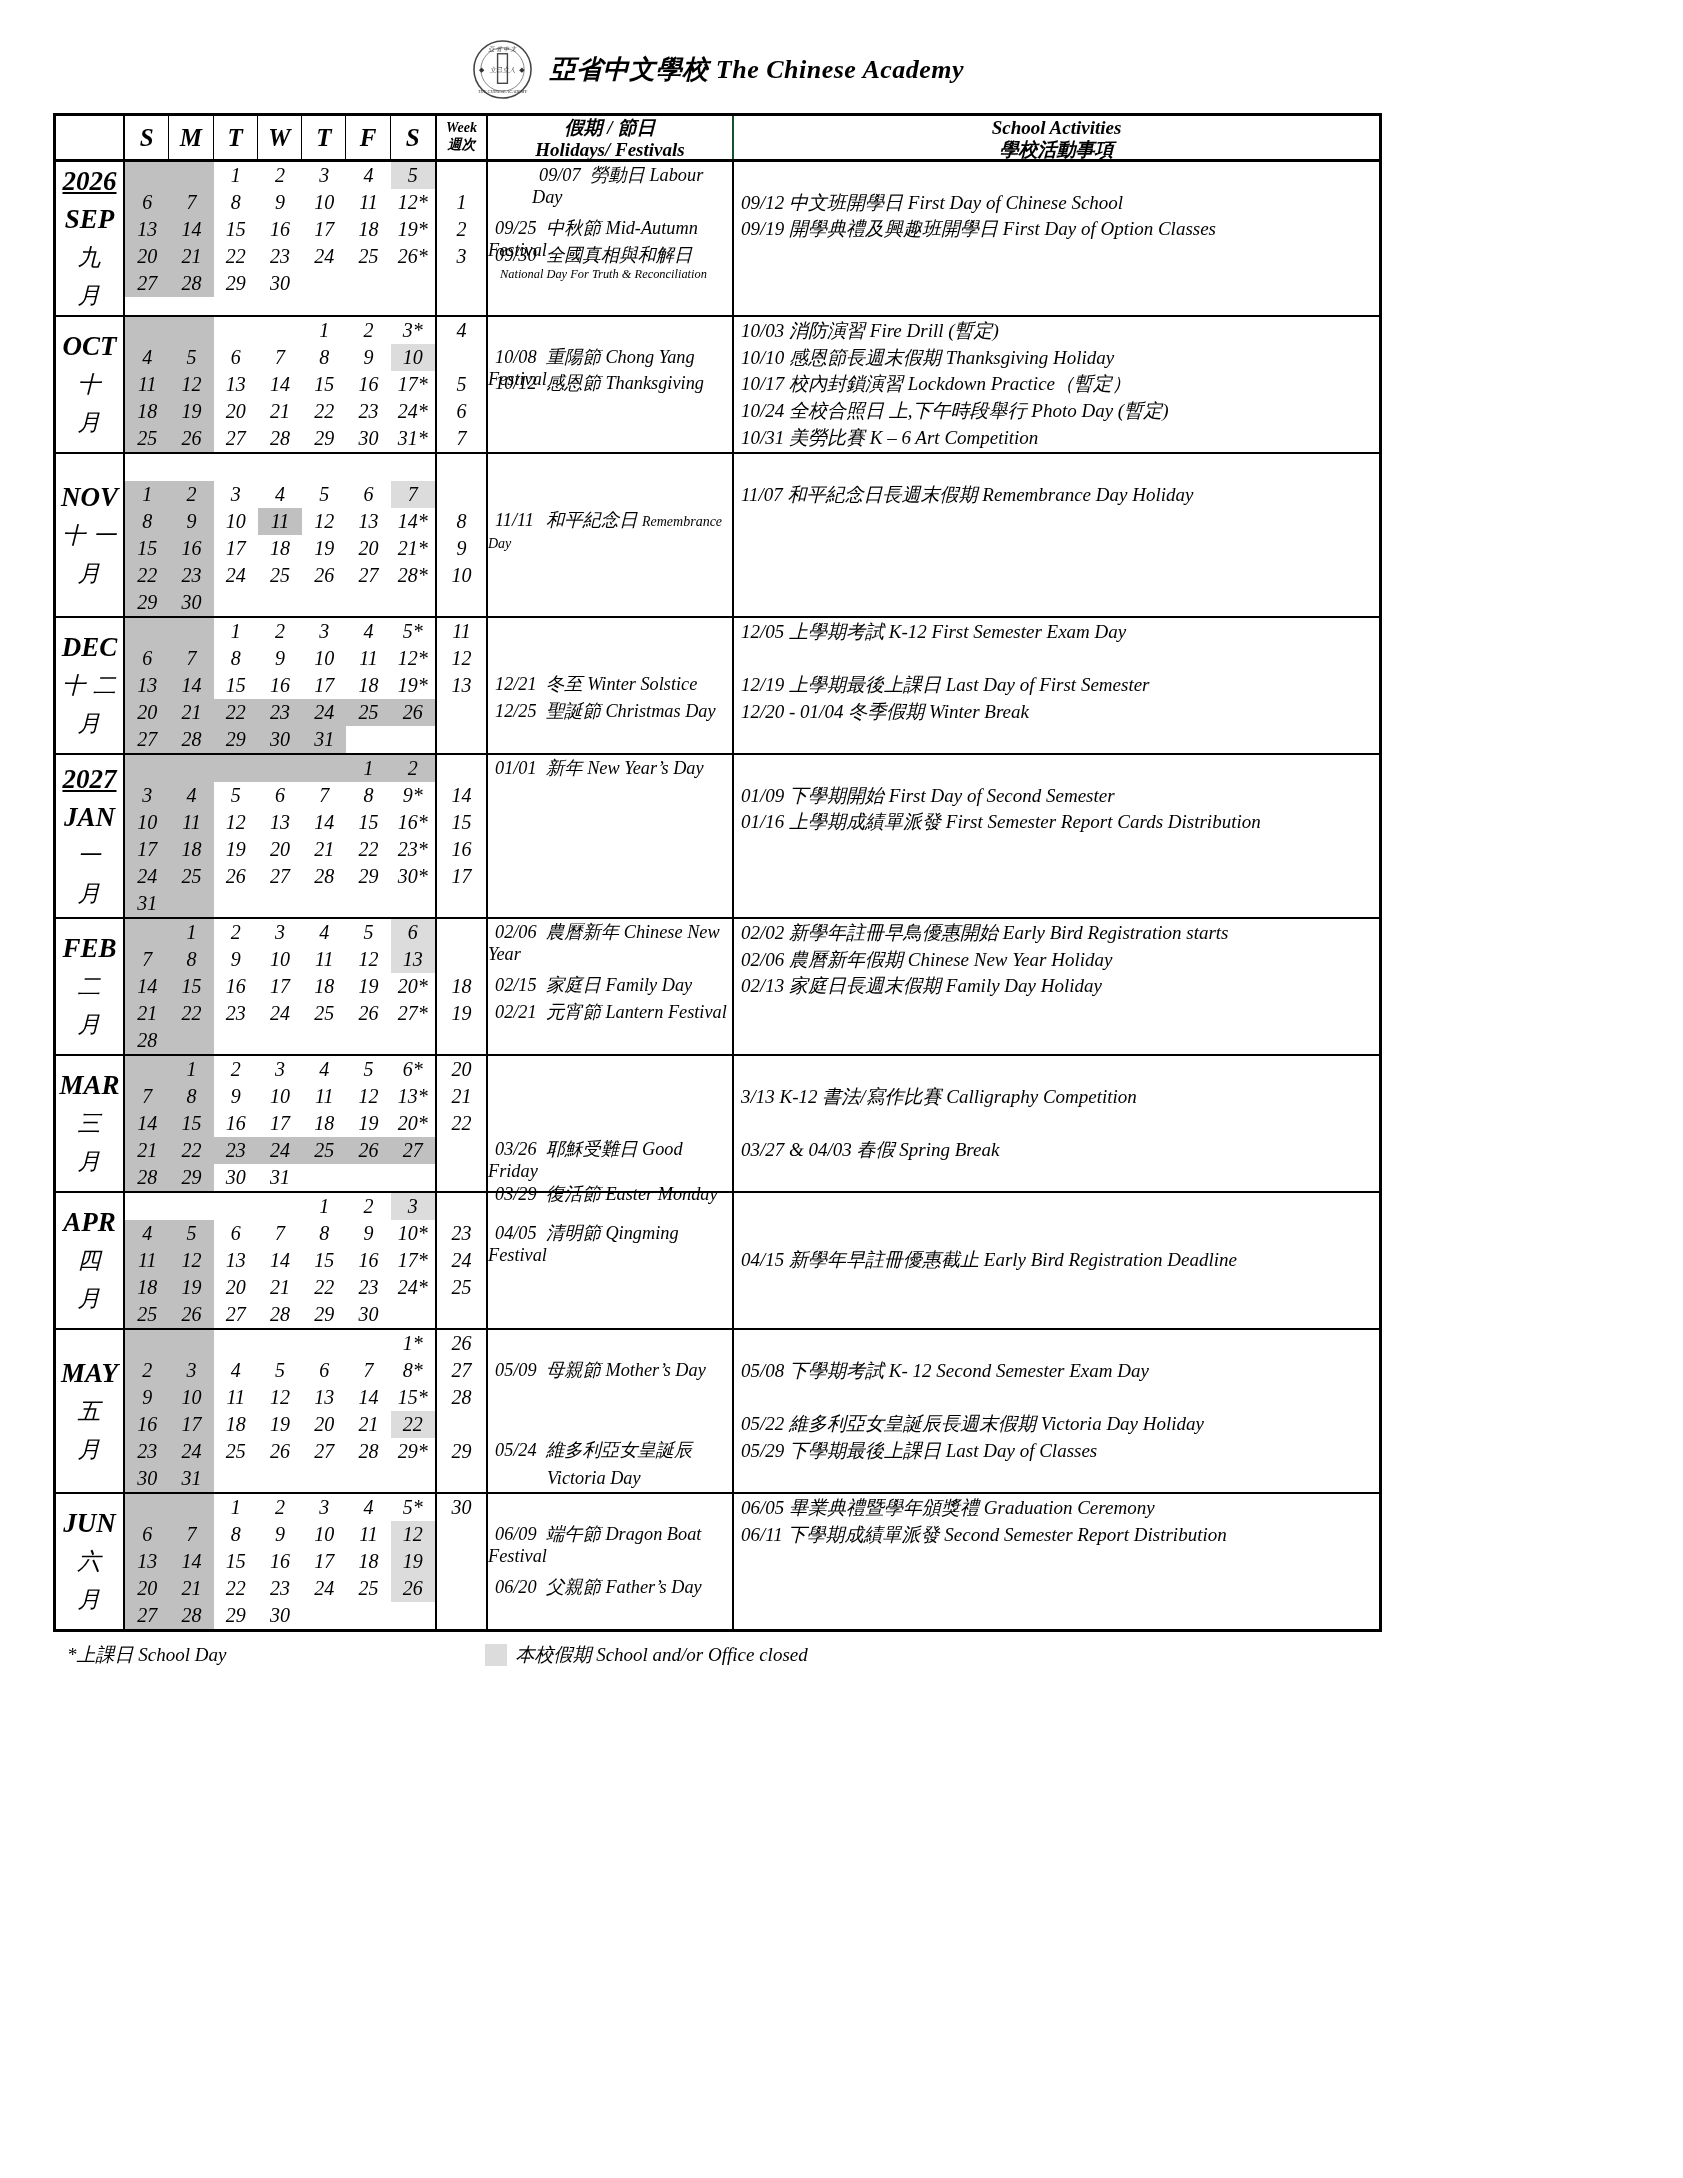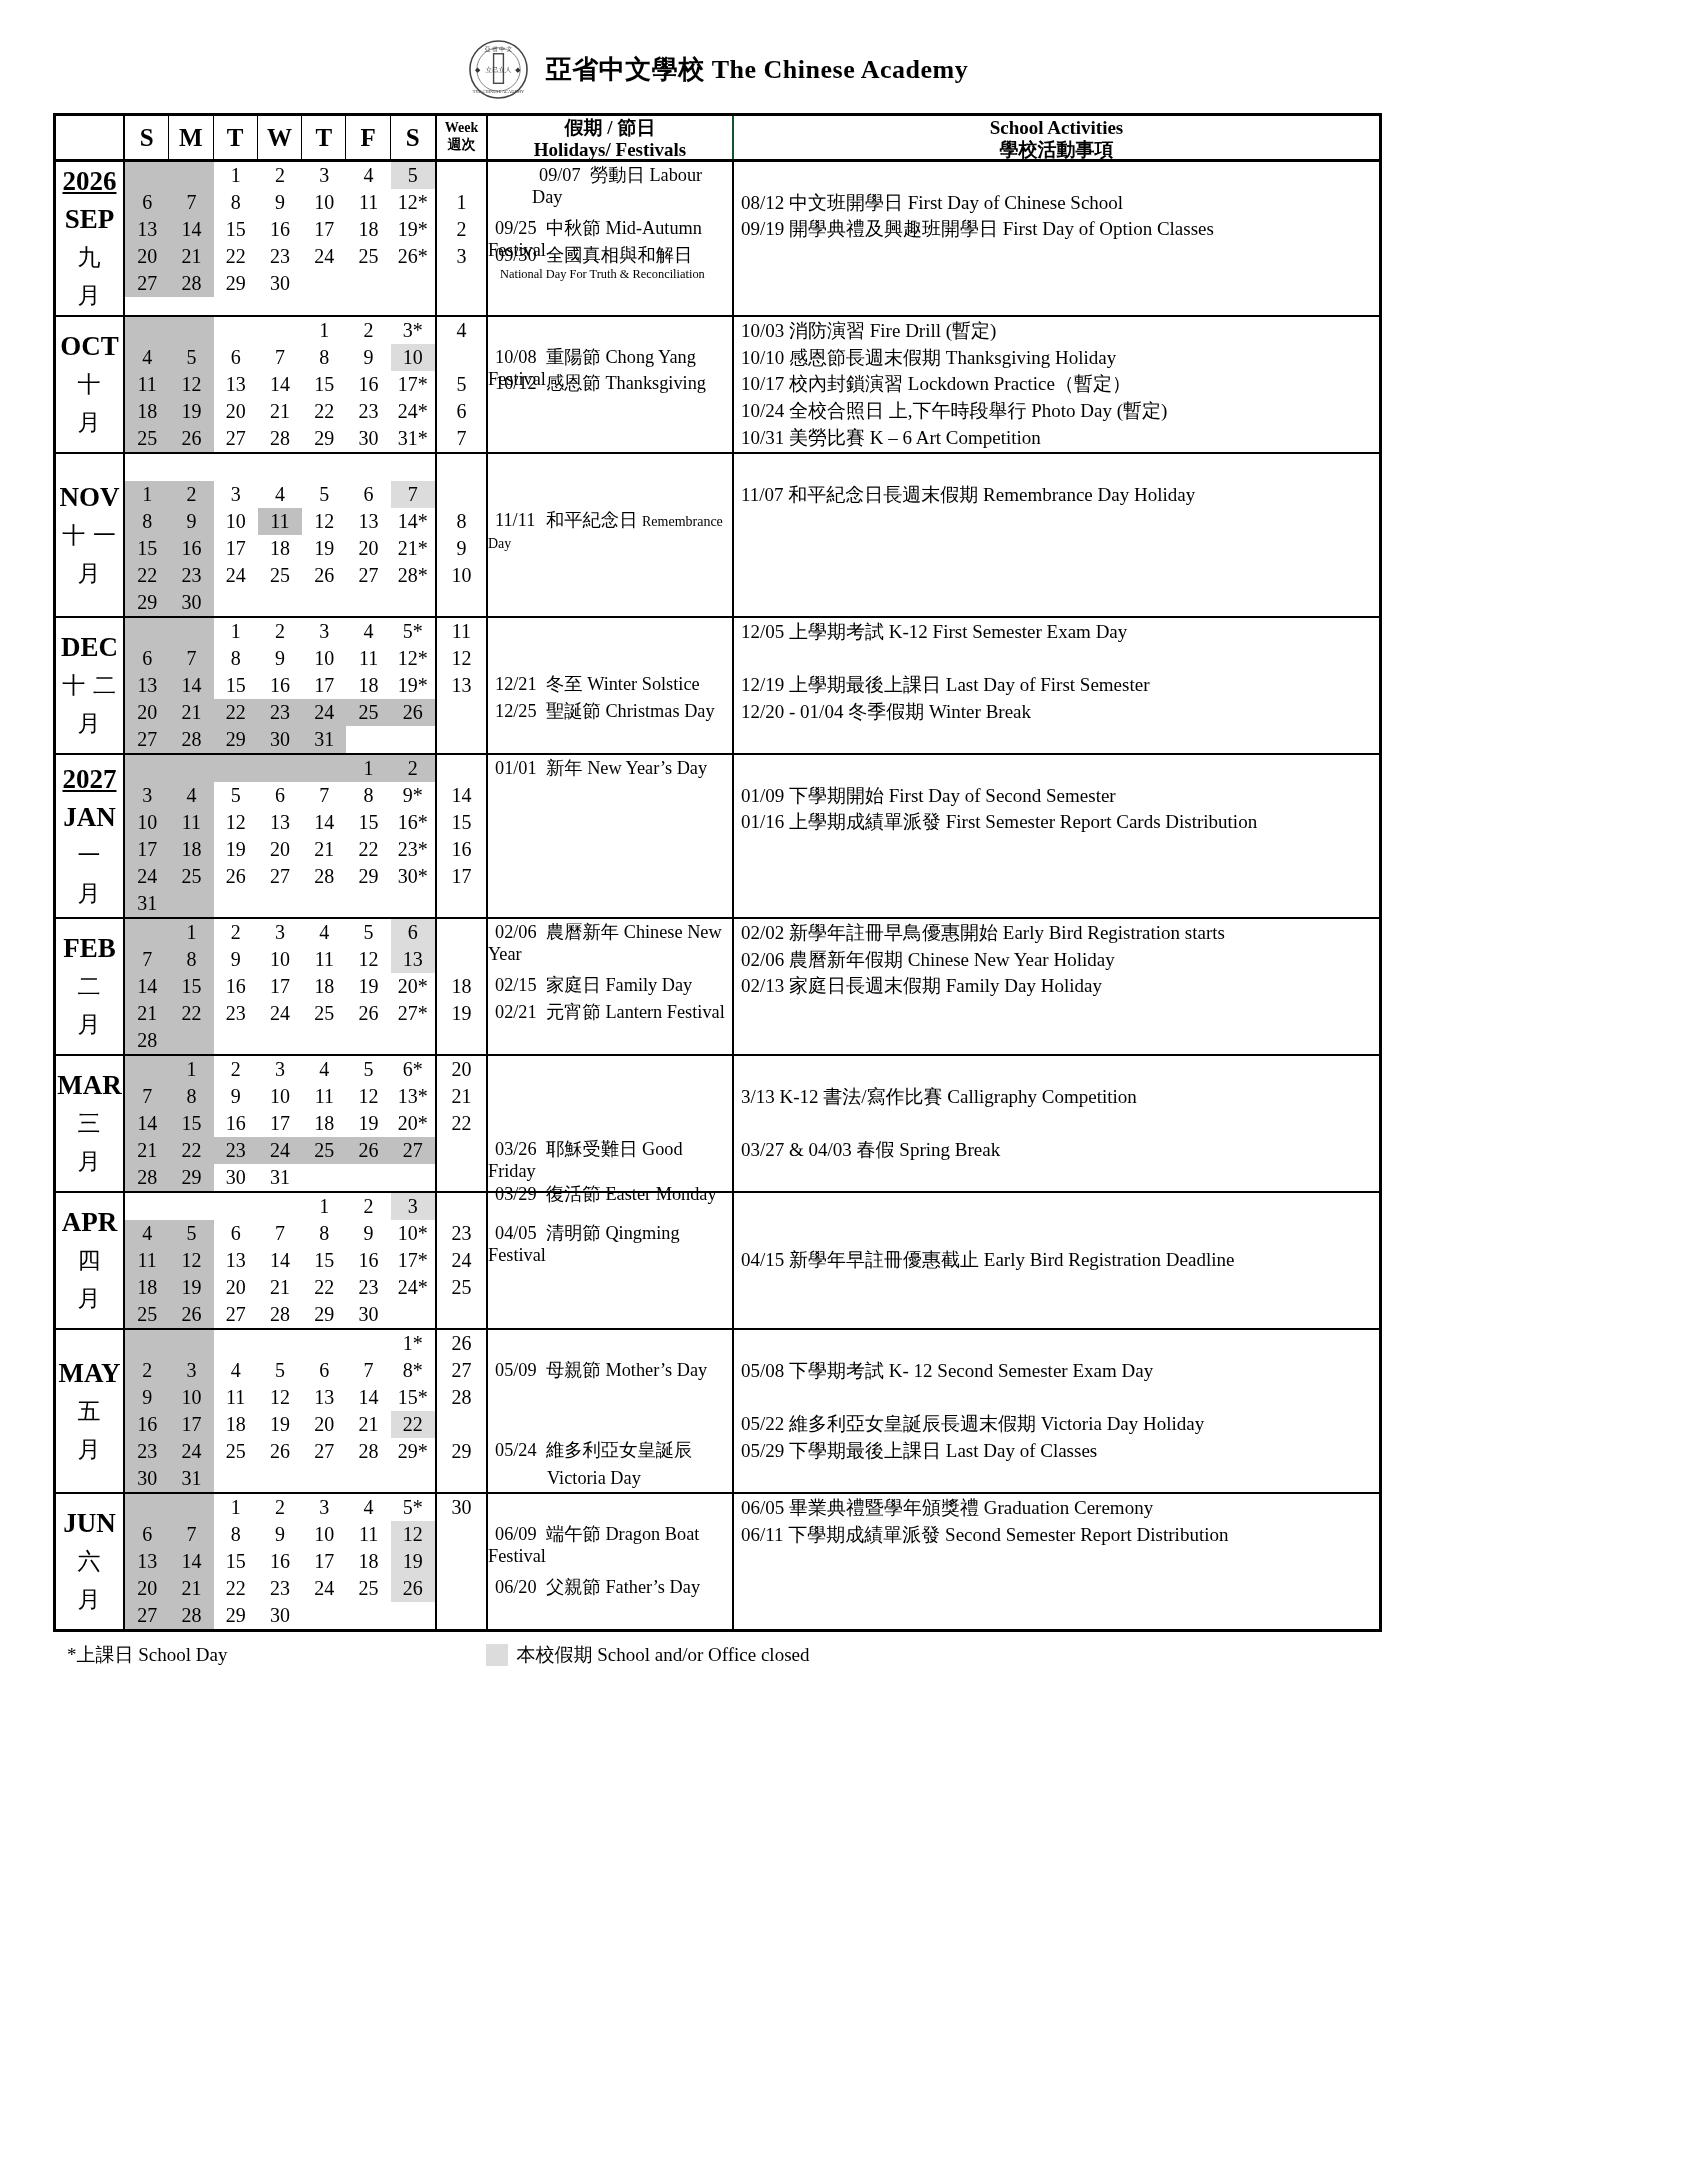--- a/index.html
+++ b/index.html
@@ -1,17 +1,17 @@
 <!DOCTYPE html>
 <html style="--dark: #c0c0c0; --light: #dcdcdc;"><head>
 <meta charset="utf-8">
 <style>
   * { margin:0; padding:0; box-sizing:border-box; }
   body { background:#ffffff; font-family:"Liberation Serif","DejaVu Serif",serif; color:#000; }
-  .page { width:1435px; height:2178px; background:#fff; position:relative; }
+  .page { width:1435px; height:2178px; background:#fff; position:relative;font-style:italic; }
 
   
   .doc-header { display:flex; justify-content:center; align-items:center; gap:16px; padding-top:38px; }
   .logo { width:63px; height:63px; flex:0 0 auto; }
   .title-block { text-align:center; }
   .title-line { font-size:26px; font-weight:bold; line-height:1.45; letter-spacing:0.5px; }
 
   
   .cal-table { margin:12px 53px 0 53px; border:3px solid #000; }
   .thead { display:flex; border-bottom:3px solid #000; height:46px; }
@@ -159,21 +159,21 @@
             <div class="m-wrow">2</div>
             <div class="m-wrow">3</div>
             <div class="m-wrow"></div>
           </div>
           <div class="m-hol">
             <div class="h-item" style="top: 3px; padding-left: 44px;"><span class="h-date">09/07</span><span class="h-text">勞動日 Labour Day</span></div>
             <div class="h-item" style="top: 56px;"><span class="h-date">09/25</span><span class="h-text">中秋節 Mid-Autumn Festival</span></div>
             <div class="h-item" style="top: 83px;"><span class="h-date">09/30</span><span class="h-text">全國真相與和解日</span><div class="h-sub">National Day For Truth &amp; Reconciliation</div></div>
           </div>
           <div class="m-act">
-            <div class="a-item" style="top: 30px;">08/12 中文班開學日 First Day of Chinese School</div>
+            <div class="a-item" style="top: 30px;">09/12 中文班開學日 First Day of Chinese School</div>
             <div class="a-item" style="top: 56px;">09/19 開學典禮及興趣班開學日 First Day of Option Classes</div>
           </div>
         </div>
         <div class="month-section" style="min-height: 134px;">
           <div class="m-label">
             <div class="m-name">OCT</div>
             <div class="m-zh">十</div>
             <div class="m-zh">月</div>
           </div>
           <div class="m-days">

